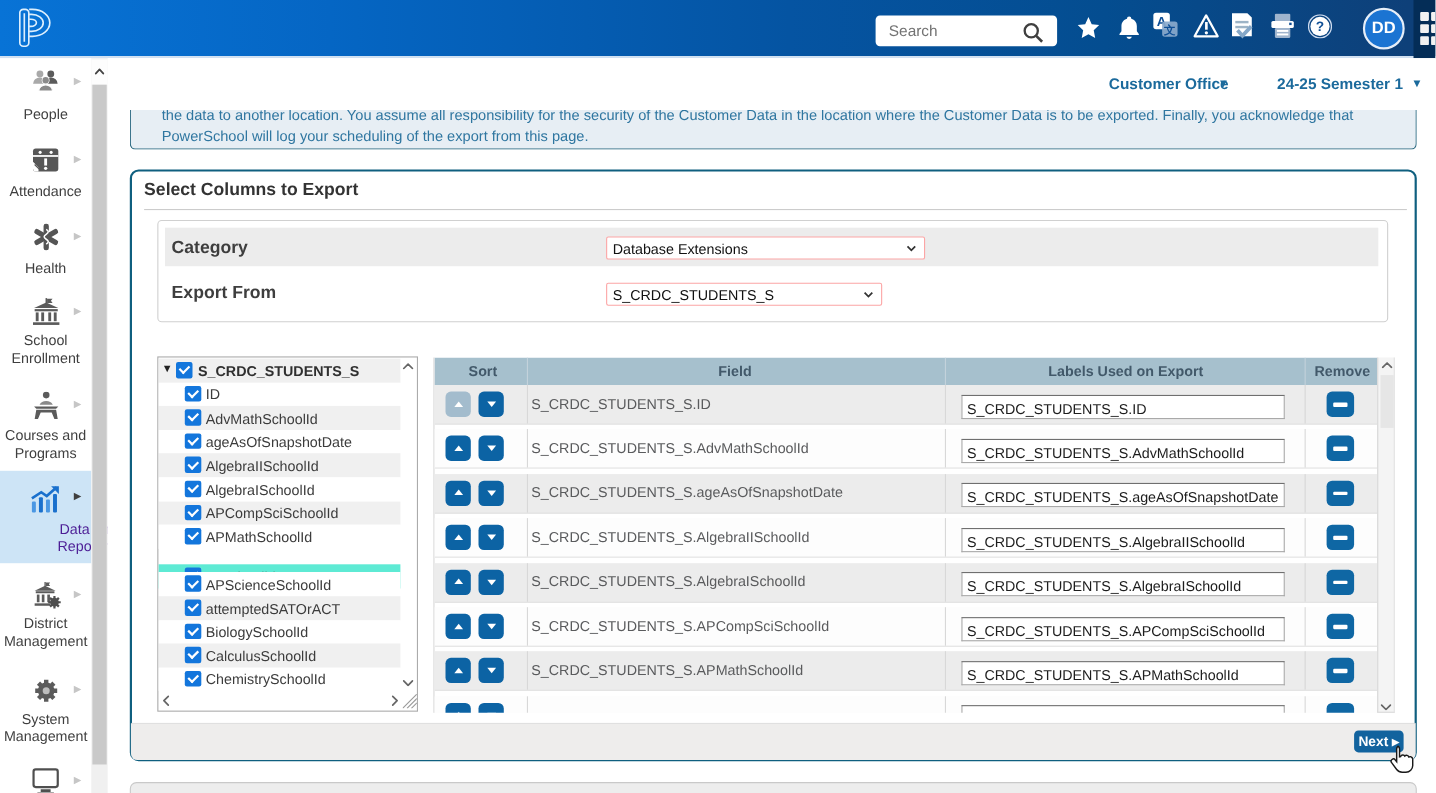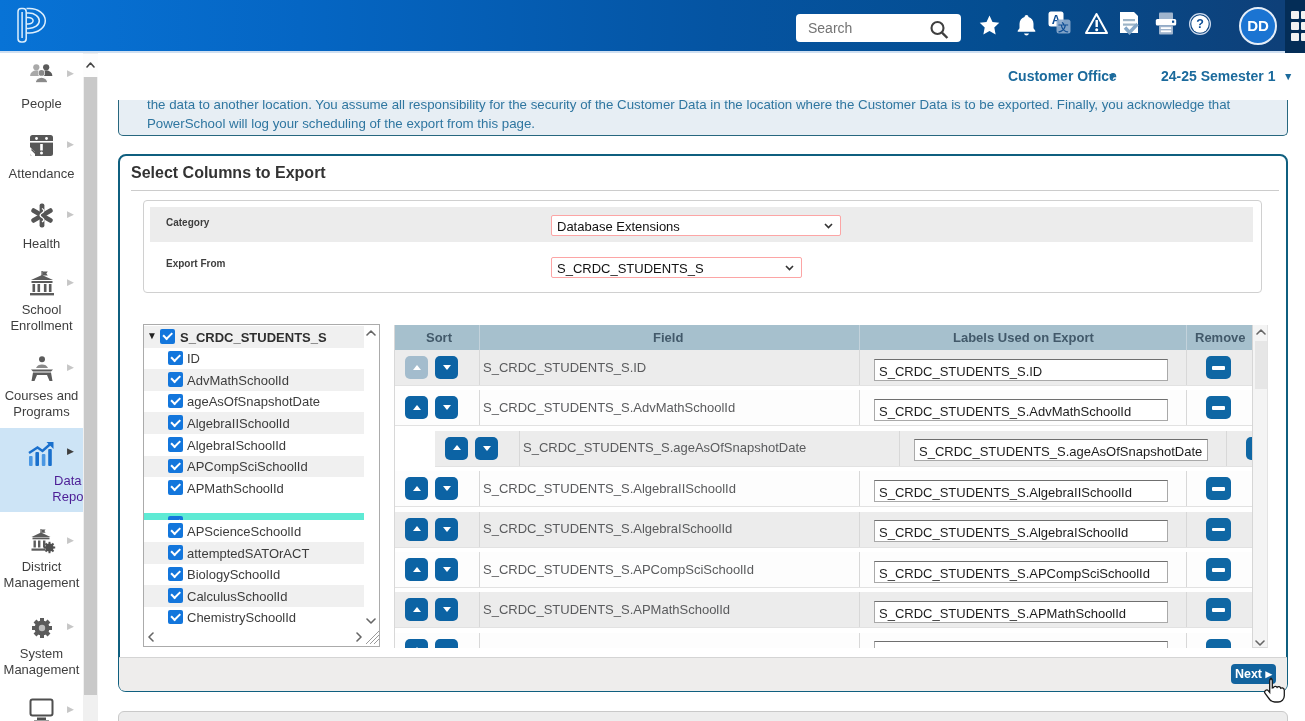--- a/index.html
+++ b/index.html
@@ -37,21 +37,21 @@
   border-radius:0 0 5px 5px; }
 #notice .txt { position:absolute; left:28px; top:-4px; color:#2f76a0; font-size:13.3px; line-height:18.5px; }
 
 
 #mainbox { position:absolute; left:20px; top:101px; width:1170px; height:538px;
   border:2px solid #0f5f7f; border-radius:8px; background:#fff; }
 #mainbox h1 { position:absolute; left:11px; top:8px; font-size:16px; color:#333; font-weight:bold; }
 #mainbox .hr { position:absolute; left:11px; top:34px; width:1148px; height:1px; background:#cccccc; }
 #fieldset { position:absolute; left:23px; top:44px; width:1119px; height:93px; border:1px solid #d0d0d0; border-radius:4px; background:#fff; }
 #fieldset .row1 { position:absolute; left:6px; top:6px; width:1103px; height:35px; background:#ececec; }
-.flabel { position:absolute; left:22px; font-size:10px; font-weight:bold; color:#3e3e3e; }
+.flabel { position:absolute; left:12px; font-size:16px; font-weight:bold; color:#3e3e3e; }
 .selectbox { position:absolute; height:21px; background:#fff; border:1px solid #fca5a5; border-radius:2px; font-size:13px; color:#111; }
 .selectbox .st { position:absolute; left:5px; top:3px; }
 
 
 #listbox { position:absolute; left:23px; top:168px; width:237px; height:323px; border:1px solid #ababab; background:#fff; overflow:hidden; }
 .lrow { position:absolute; left:0; width:220px; height:21.6px; }
 .lrow .cb { position:absolute; top:3px; width:14.5px; height:14.5px; background:#1376dc; border-radius:2px; }
 .lrow .cb:after { content:""; position:absolute; left:3px; top:3.2px; width:7px; height:3.5px; border-left:2px solid #fff; border-bottom:2px solid #fff; transform:rotate(-45deg); transform-origin:center; }
 .lrow .t { position:absolute; top:3.5px; font-size:13px; color:#3c3c3c; }
 
@@ -442,21 +442,21 @@
               <div class="trow" style="top:65.4px;background:#fdfdfd;border-bottom:1px solid #e2e2e2;">
     <div class="sortbtn up" style="left:10px"></div>
     <div class="sortbtn dn" style="left:40px"></div>
     <div class="fieldtxt" style="">S_CRDC_STUDENTS_S.AdvMathSchoolId</div>
     <input class="lblinput" value="S_CRDC_STUDENTS_S.AdvMathSchoolId" readonly="" style="">
     <div class="rmbtn"></div>
     <div class="cdiv" style="left:84px"></div>
     <div class="cdiv" style="left:464px"></div>
     <div class="cdiv" style="left:791px"></div>
   </div>
-              <div class="trow" style="top:105.8px;background:#ececec;border-bottom:1px solid #e2e2e2;margin-left:40px;">
+              <div class="trow" style="top:105.8px;background:#ececec;border-bottom:1px solid #e2e2e2;">
     <div class="sortbtn up" style="left:10px"></div>
     <div class="sortbtn dn" style="left:40px"></div>
     <div class="fieldtxt" style="">S_CRDC_STUDENTS_S.ageAsOfSnapshotDate</div>
     <input class="lblinput" value="S_CRDC_STUDENTS_S.ageAsOfSnapshotDate" readonly="" style="">
     <div class="rmbtn"></div>
     <div class="cdiv" style="left:84px"></div>
     <div class="cdiv" style="left:464px"></div>
     <div class="cdiv" style="left:791px"></div>
   </div>
               <div class="trow" style="top:146.2px;background:#fdfdfd;border-bottom:1px solid #e2e2e2;">

